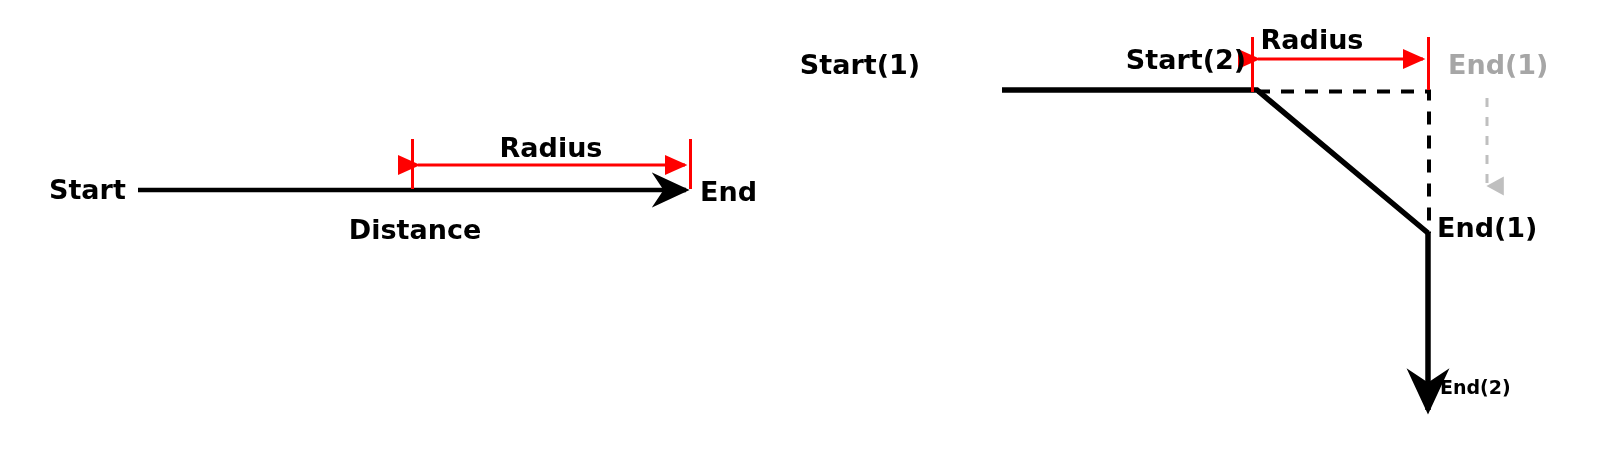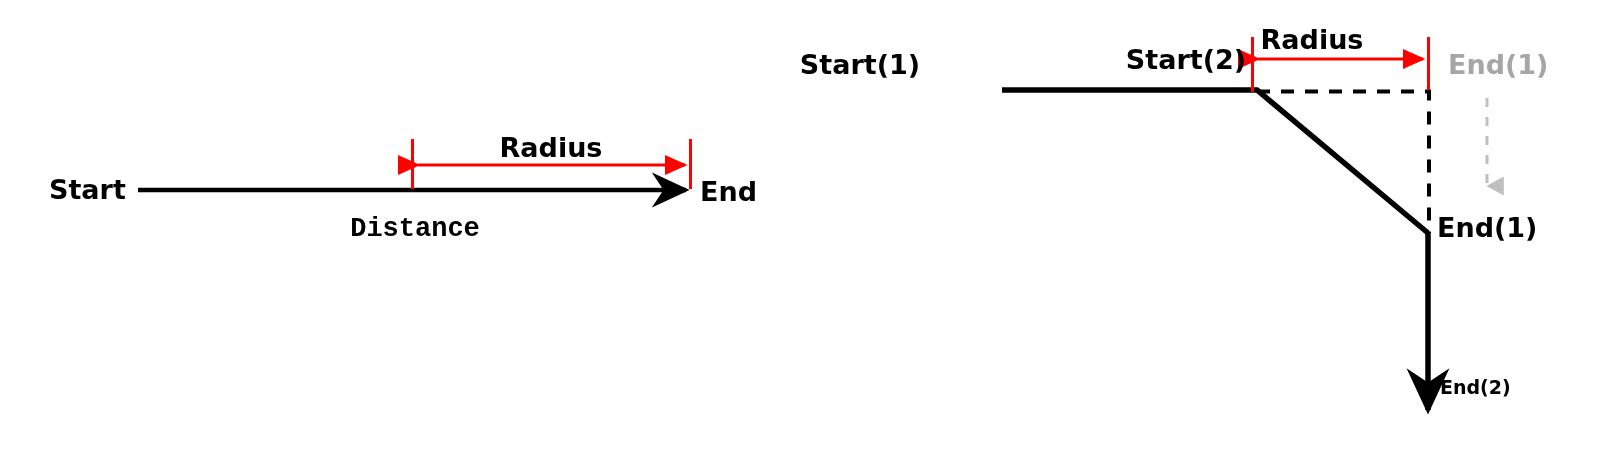--- a/index.html
+++ b/index.html
@@ -82,21 +82,21 @@
       <line x1="1487" y1="98" x2="1487" y2="186" stroke="#bfbfbf" stroke-width="3" stroke-dasharray="9 10" marker-end="url(#gray-arrow)"></line>
     </g>
   </svg>
 
   <div class="lbl lbl-black" style="left:49px; top:176px; font-size:27px;">Start</div>
 
   <div class="lbl lbl-black" style="left:700px; top:178px; font-size:27px;">End</div>
 
   <div class="lbl lbl-black" style="left:551px; top:134px; font-size:27px; transform:translateX(-50%);">Radius</div>
 
-  <div class="lbl lbl-black" style="left:415px; top:216px; font-size:27px; transform:translateX(-50%);font-family:Liberation Mono, monospace;">Distance</div>
+  <div class="lbl lbl-black" style="left:415px; top:216px; font-size:27px; transform:translateX(-50%);">Distance</div>
 
   <div class="lbl lbl-black" style="left:860px; top:51px; font-size:27px; transform:translateX(-50%);">Start(1)</div>
 
   <div class="lbl lbl-black" style="left:1186px; top:46px; font-size:27px; transform:translateX(-50%);">Start(2)</div>
 
   <div class="lbl lbl-black" style="left:1312px; top:26px; font-size:27px; transform:translateX(-50%);">Radius</div>
 
   <div class="lbl lbl-gray" style="left:1448px; top:51px; font-size:27px;">End(1)</div>
 
   <div class="lbl lbl-black" style="left:1437px; top:214px; font-size:27px;">End(1)</div>

